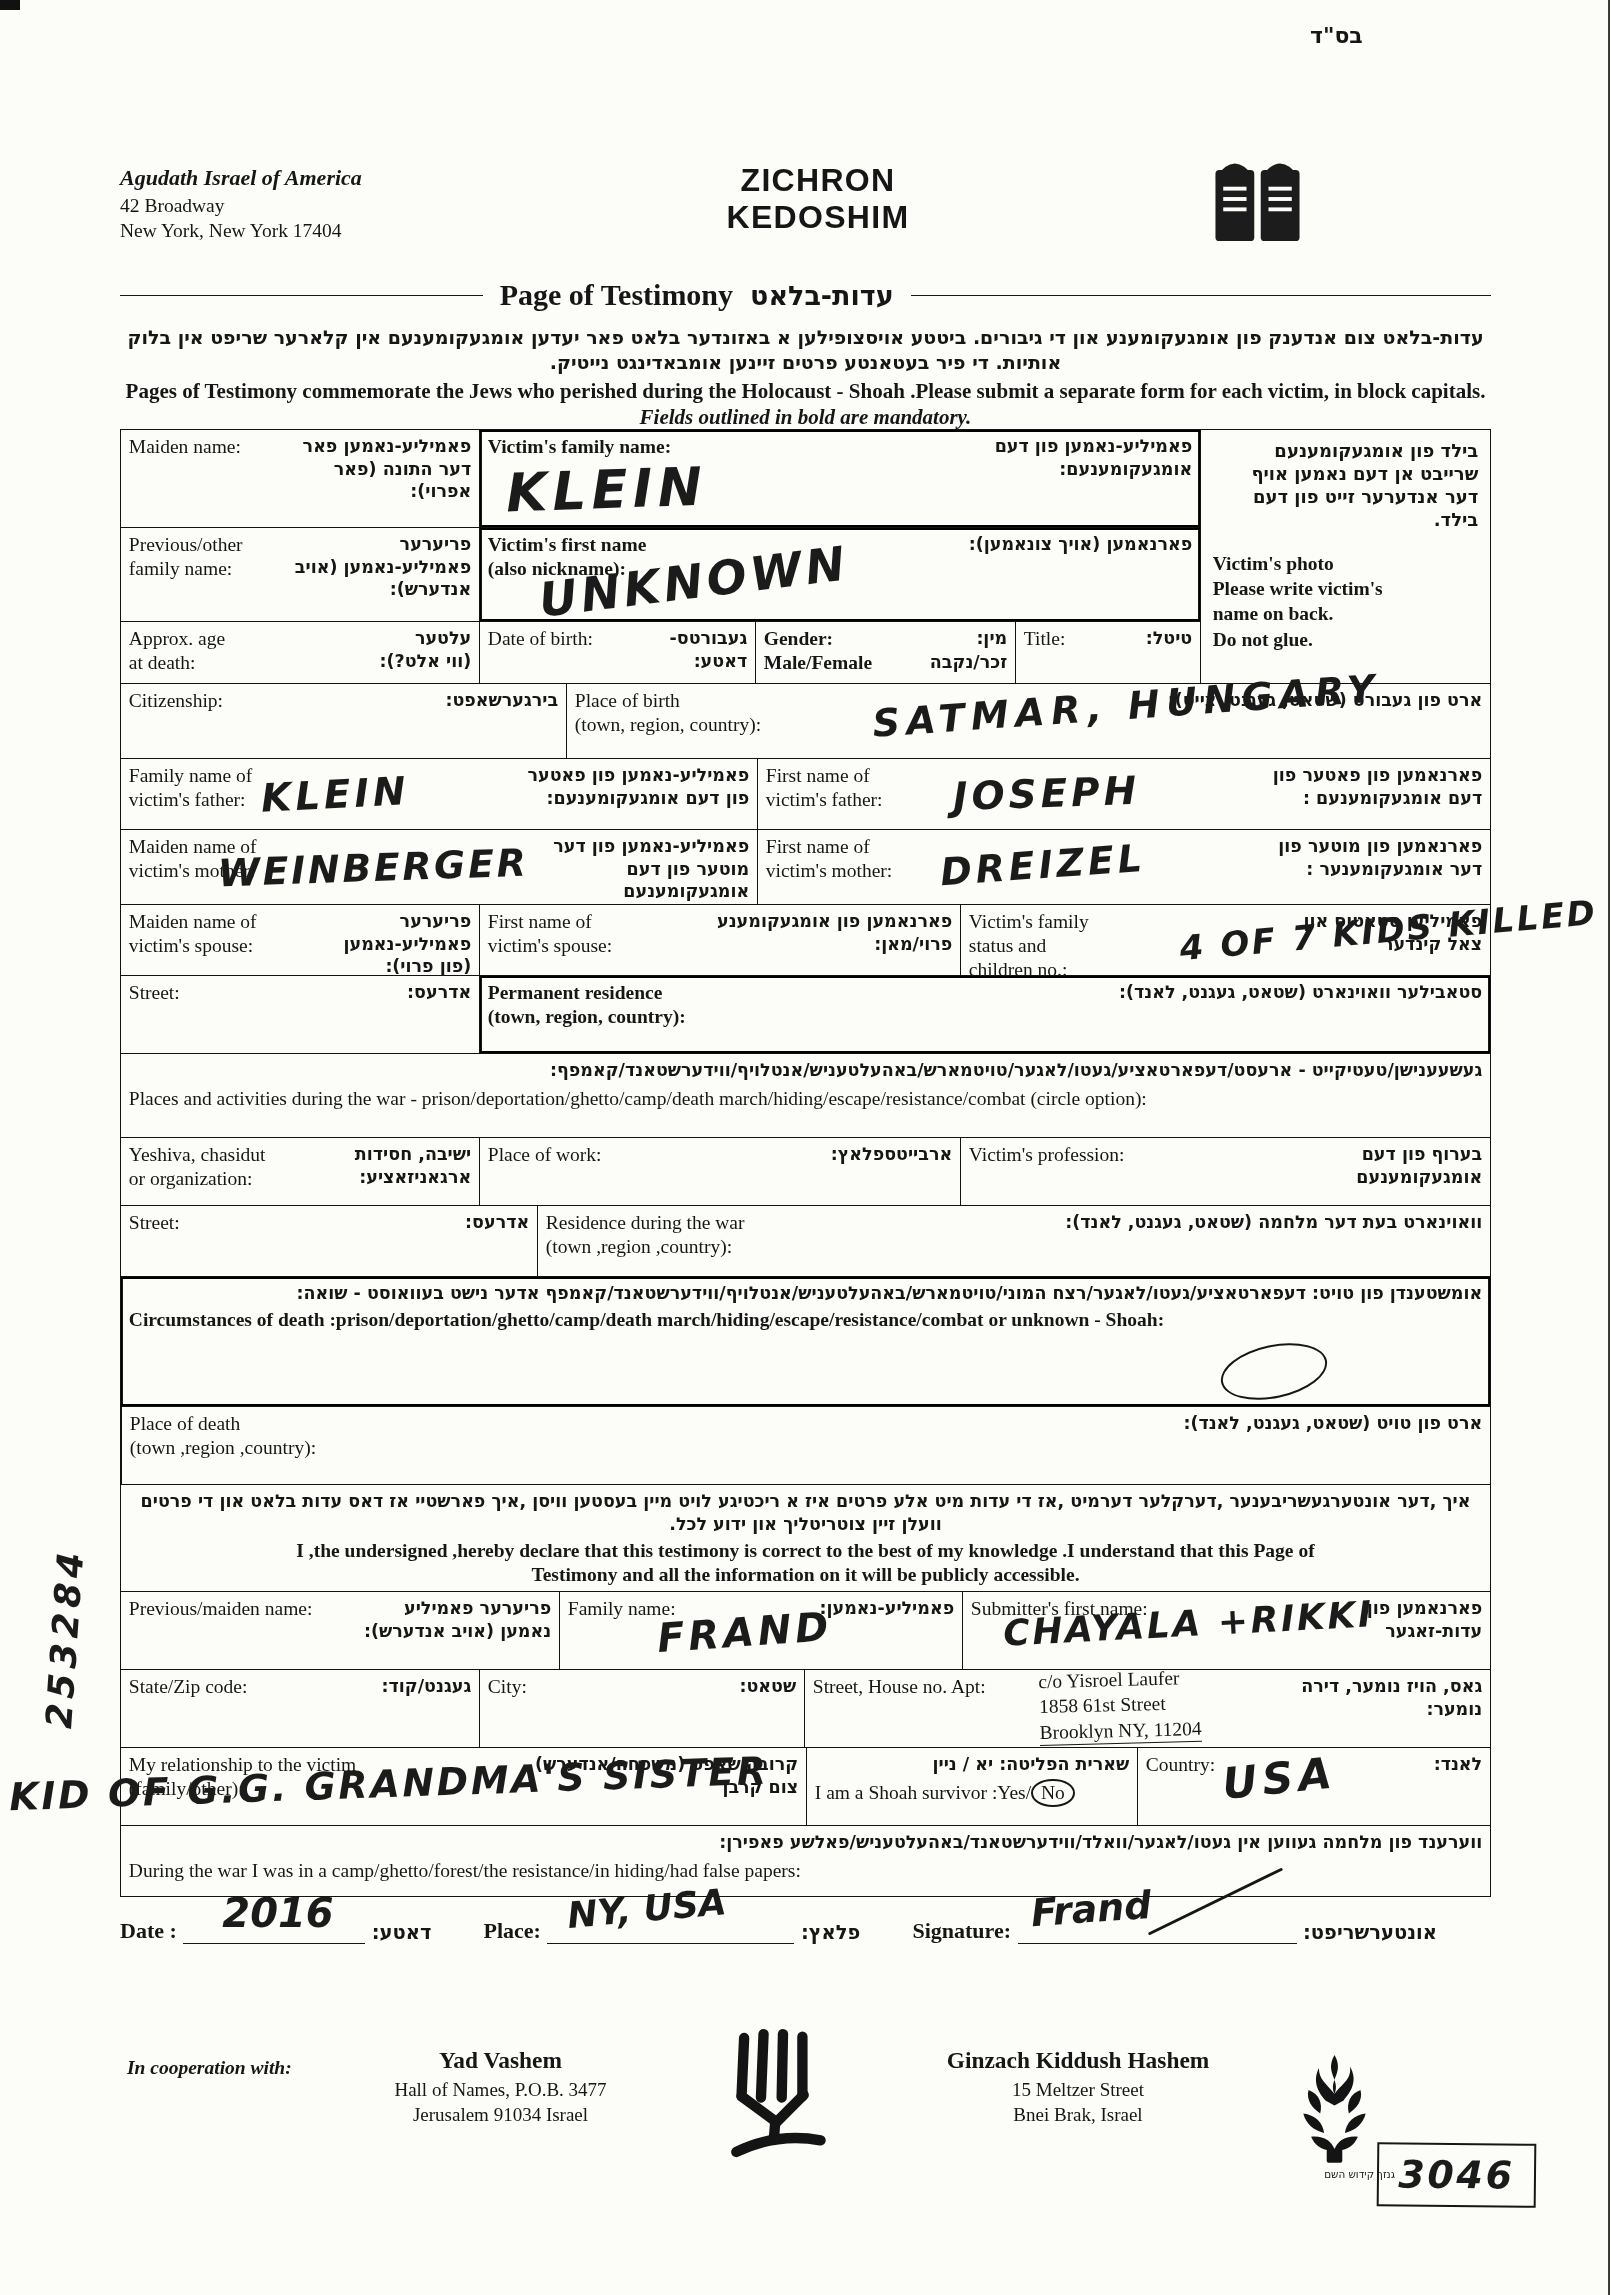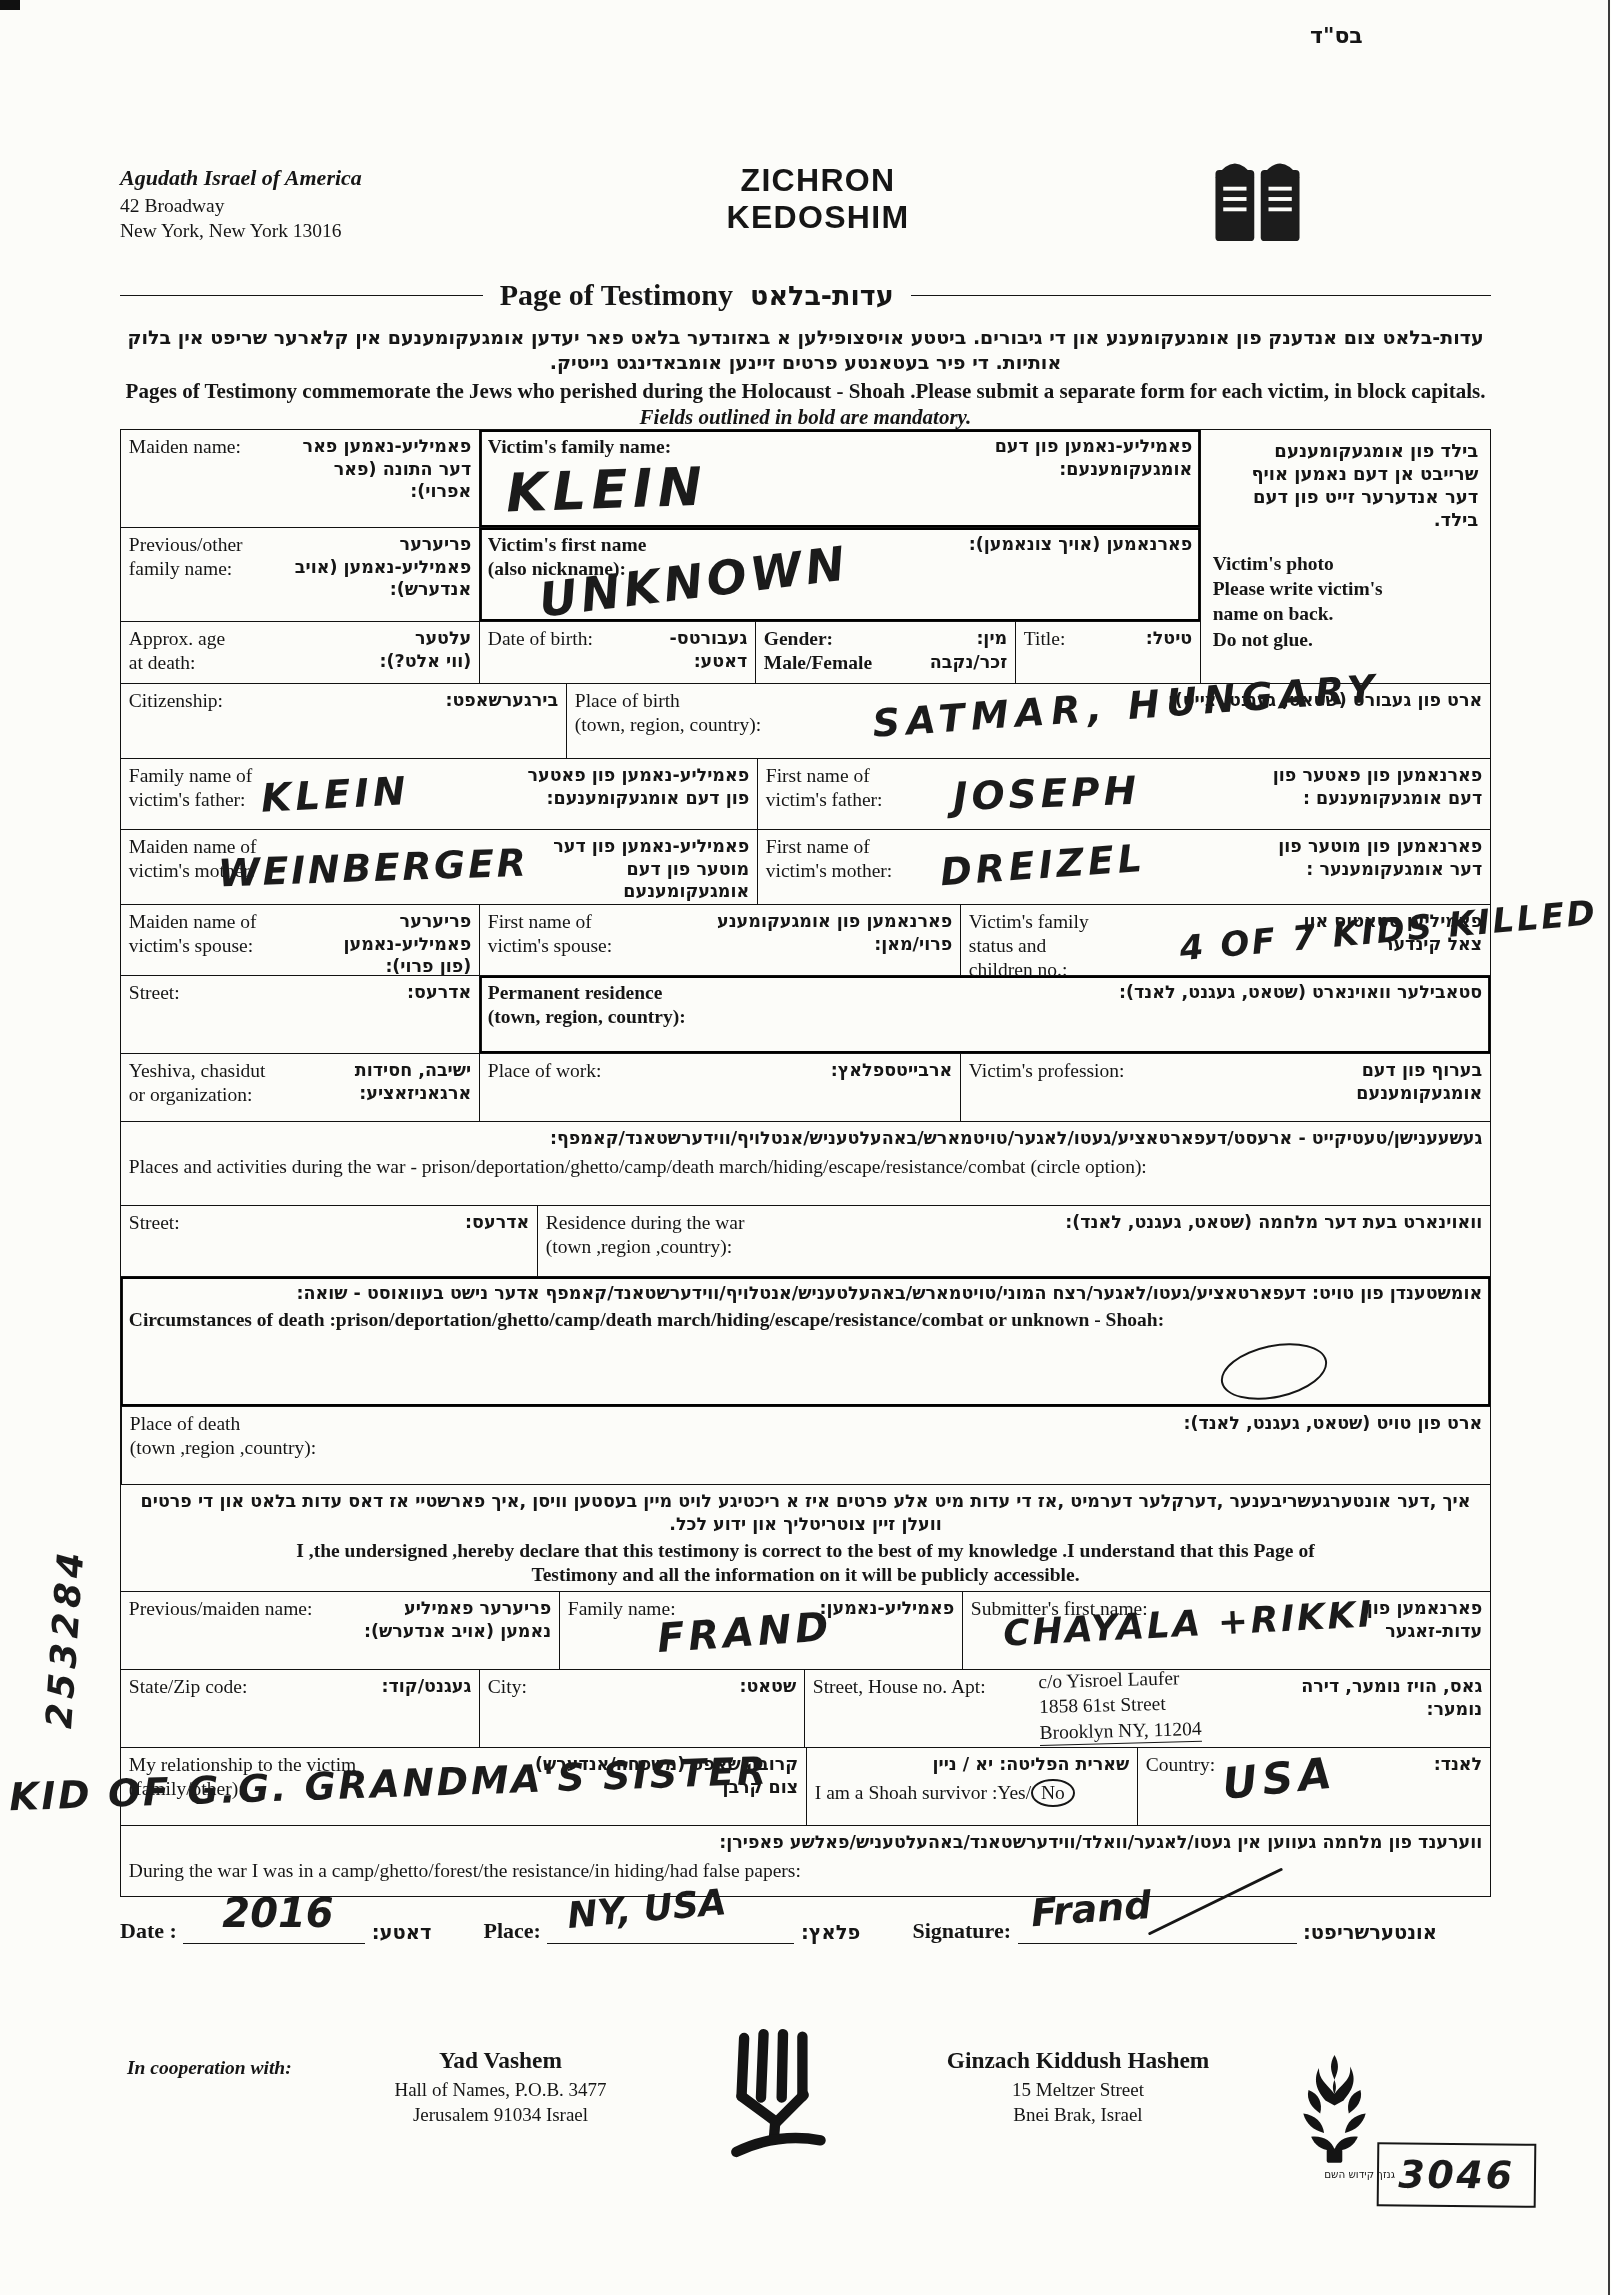--- a/index.html
+++ b/index.html
@@ -83,21 +83,21 @@
 <div class="page">
 
   <div class="corner-speck"></div>
   <div class="edge-line"></div>
 
   <div class="bsd" dir="rtl">בס"ד</div>
 
   <div class="org">
     <div class="org-name">Agudath Israel of America</div>
     <div class="org-line">42 Broadway</div>
-    <div class="org-line">New York, New York 13016</div>
+    <div class="org-line">New York, New York 17404</div>
   </div>
 
   <div class="main-title">
     <div>ZICHRON</div>
     <div>KEDOSHIM</div>
   </div>
 
   <svg class="abs" style="left:1209px;top:144px" width="97" height="110" viewBox="0 0 150 170">
     <rect x="10" y="40" width="60" height="110" rx="6" fill="#1c1c1c"></rect>
     <rect x="80" y="40" width="60" height="110" rx="6" fill="#1c1c1c"></rect>
@@ -327,48 +327,48 @@
         <div class="cf">
           <div class="en b">
             <div>Permanent residence</div>
             <div>(town, region, country):</div>
           </div>
           <div class="yit">סטאבילער וואוינארט (שטאט, געגנט, לאנד):</div>
         </div>
       </div>
     </div>
 
-    <div class="row" style="height:68px">
-      <div class="cell first" style="flex:0 0 358px">
-        <div class="cf">
-          <div class="en">
-            <div>Yeshiva, chasidut</div>
-            <div>or organization:</div>
-          </div>
-          <div class="yit" style="max-width:143px">ישיבה, חסידות ארגאניזאציע:</div>
-        </div>
-      </div>
-      <div class="cell" style="flex:0 0 481px">
-        <div class="cf">
-          <div class="en">Place of work:</div>
-          <div class="yit">ארבייטספלאץ:</div>
-        </div>
-      </div>
-      <div class="cell" style="flex:1">
-        <div class="cf">
-          <div class="en">Victim's profession:</div>
-          <div class="yit" style="max-width:143px">בערוף פון דעם אומגעקומענעם</div>
-        </div>
-      </div>
-    </div>
-
     <div class="row" style="height:84px">
       <div class="cell first" style="flex:1">
         <div class="yit" style="text-align:right">געשעענישן/טעטיקייט - ארעסט/דעפארטאציע/געטו/לאגער/טויטמארש/באהעלטעניש/אנטלויף/ווידערשטאנד/קאמפף:</div>
         <div class="en" style="margin-top:5.2px">Places and activities during the war - prison/deportation/ghetto/camp/death march/hiding/escape/resistance/combat (circle option):</div>
+      </div>
+    </div>
+
+    <div class="row" style="height:68px">
+      <div class="cell first" style="flex:0 0 358px">
+        <div class="cf">
+          <div class="en">
+            <div>Yeshiva, chasidut</div>
+            <div>or organization:</div>
+          </div>
+          <div class="yit" style="max-width:143px">ישיבה, חסידות ארגאניזאציע:</div>
+        </div>
+      </div>
+      <div class="cell" style="flex:0 0 481px">
+        <div class="cf">
+          <div class="en">Place of work:</div>
+          <div class="yit">ארבייטספלאץ:</div>
+        </div>
+      </div>
+      <div class="cell" style="flex:1">
+        <div class="cf">
+          <div class="en">Victim's profession:</div>
+          <div class="yit" style="max-width:143px">בערוף פון דעם אומגעקומענעם</div>
+        </div>
       </div>
     </div>
 
     <div class="row" style="height:71px">
       <div class="cell first" style="flex:0 0 416px">
         <div class="cf">
           <div class="en">Street:</div>
           <div class="yit">אדרעס:</div>
         </div>
       </div>

